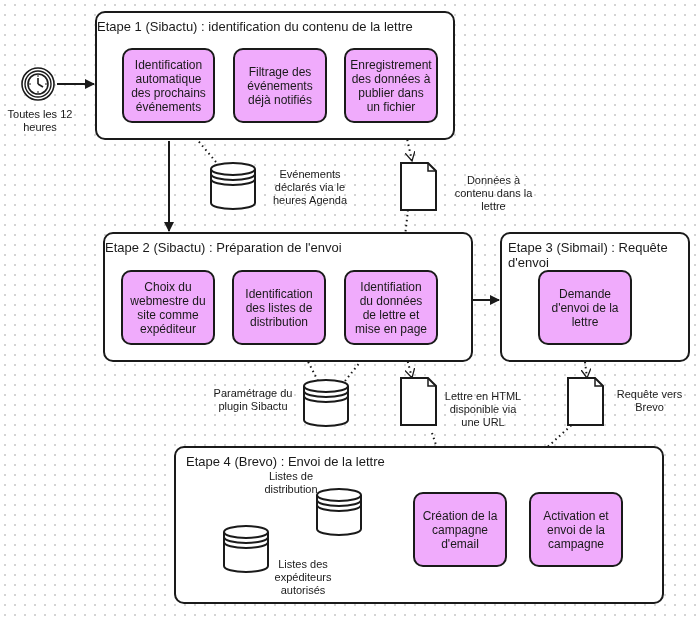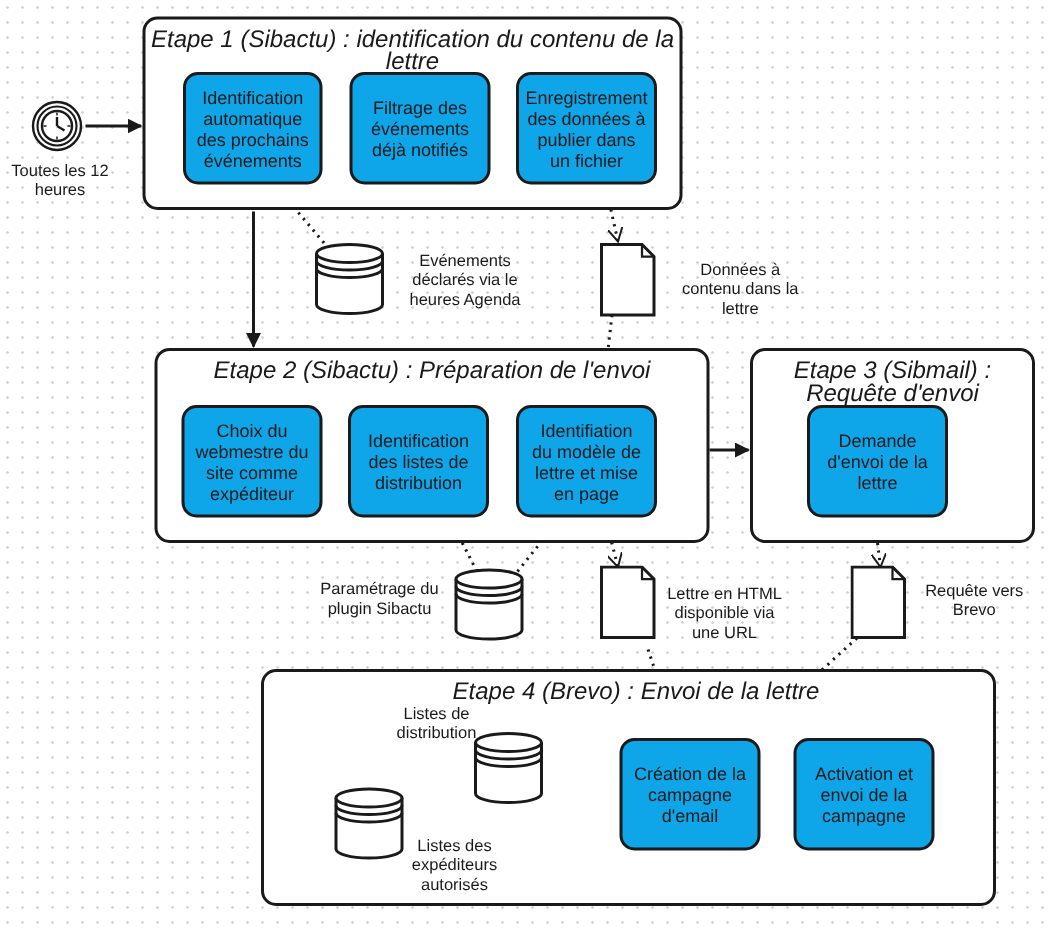--- a/index.html
+++ b/index.html
@@ -10,26 +10,26 @@
     background-size: 10px 10px;
     font-family: "Liberation Sans", sans-serif;
     color: #1a1a1a;
   }
   .abs { position: absolute; }
   .pool {
     position: absolute; border: 2px solid #1a1a1a; border-radius: 10px;
     background: #ffffff; box-sizing: border-box;
   }
   .pool-title {
-    position: absolute; left: 0; right: 0; text-align: center;
-    font-size: 16px; line-height: 15px; font-style: italic;
+    position: absolute; left: 0; right: 0; text-align: left;
+    font-size: 13px; line-height: 15px;
   }
   .task {
     position: absolute; border: 2px solid #1a1a1a; border-radius: 10px;
-    background: #0ea5e9; box-sizing: border-box;
+    background: #f0abfc; box-sizing: border-box;
     display: flex; align-items: center; justify-content: center;
     text-align: center; font-size: 12px; line-height: 14px; padding: 2px 6px;
   }
   .label { position: absolute; text-align: center; font-size: 11px; line-height: 13px; }
   svg.overlay { position: absolute; left: 0; top: 0; pointer-events: none; }
 </style>
 </head>
 <body>
 
 <svg class="overlay" width="700" height="620">
@@ -100,21 +100,21 @@
   <path d="M1,1 L28,1 L36,9 L36,48 L1,48 Z" fill="#fff" stroke="#1a1a1a" stroke-width="2"></path>
   <path d="M28,1 L28,9 L36,9" fill="none" stroke="#1a1a1a" stroke-width="1.5"></path>
 </svg>
 <div class="label" style="left:446px;top:174px;width:95px;">Données à contenu dans la lettre</div>
 
 <div class="pool" style="left:103px;top:232px;width:370px;height:130px;">
   <div class="pool-title" style="top:6px;">Etape 2 (Sibactu) : Préparation de l'envoi</div>
 </div>
 <div class="task" style="left:121px;top:270px;width:94px;height:75px;">Choix du webmestre du site comme expéditeur</div>
 <div class="task" style="left:232px;top:270px;width:94px;height:75px;">Identification des listes de distribution</div>
-<div class="task" style="left:344px;top:270px;width:94px;height:75px;">Identifiation du modèle de lettre et mise en page</div>
+<div class="task" style="left:344px;top:270px;width:94px;height:75px;">Identifiation du données de lettre et mise en page</div>
 
 <div class="pool" style="left:500px;top:232px;width:190px;height:130px;">
   <div class="pool-title" style="top:6px;padding:0 6px;">Etape 3 (Sibmail) : Requête d'envoi</div>
 </div>
 <div class="task" style="left:538px;top:270px;width:94px;height:75px;">Demande d'envoi de la lettre</div>
 
 <svg class="abs" style="left:302px;top:378px;" width="48" height="50">
   <path d="M2,8 L2,42 A22,6 0 0 0 46,42 L46,8" fill="#fff" stroke="#1a1a1a" stroke-width="2"></path>
   <ellipse cx="24" cy="8" rx="22" ry="6" fill="#fff" stroke="#1a1a1a" stroke-width="2"></ellipse>
   <path d="M2,13 A22,6 0 0 0 46,13" fill="none" stroke="#1a1a1a" stroke-width="2"></path>

